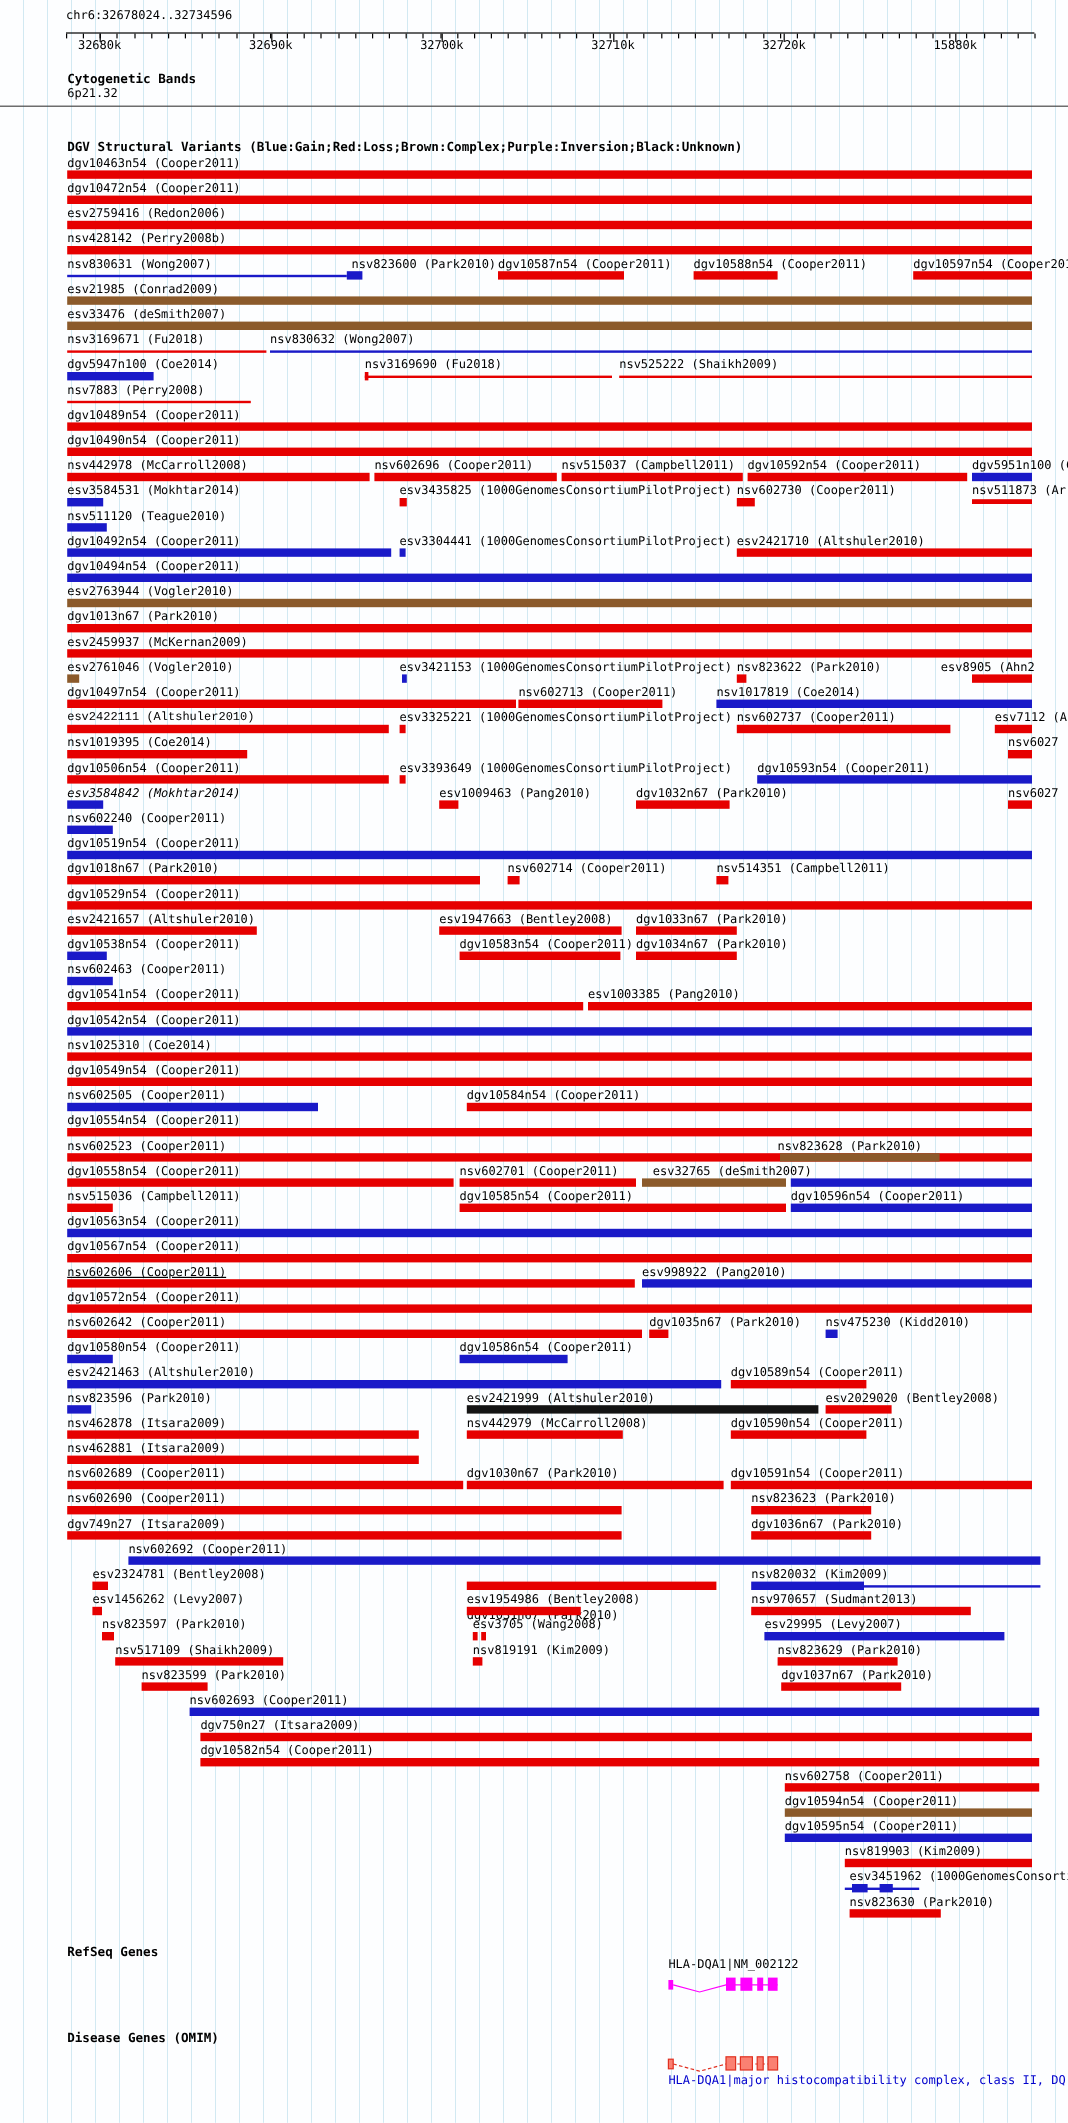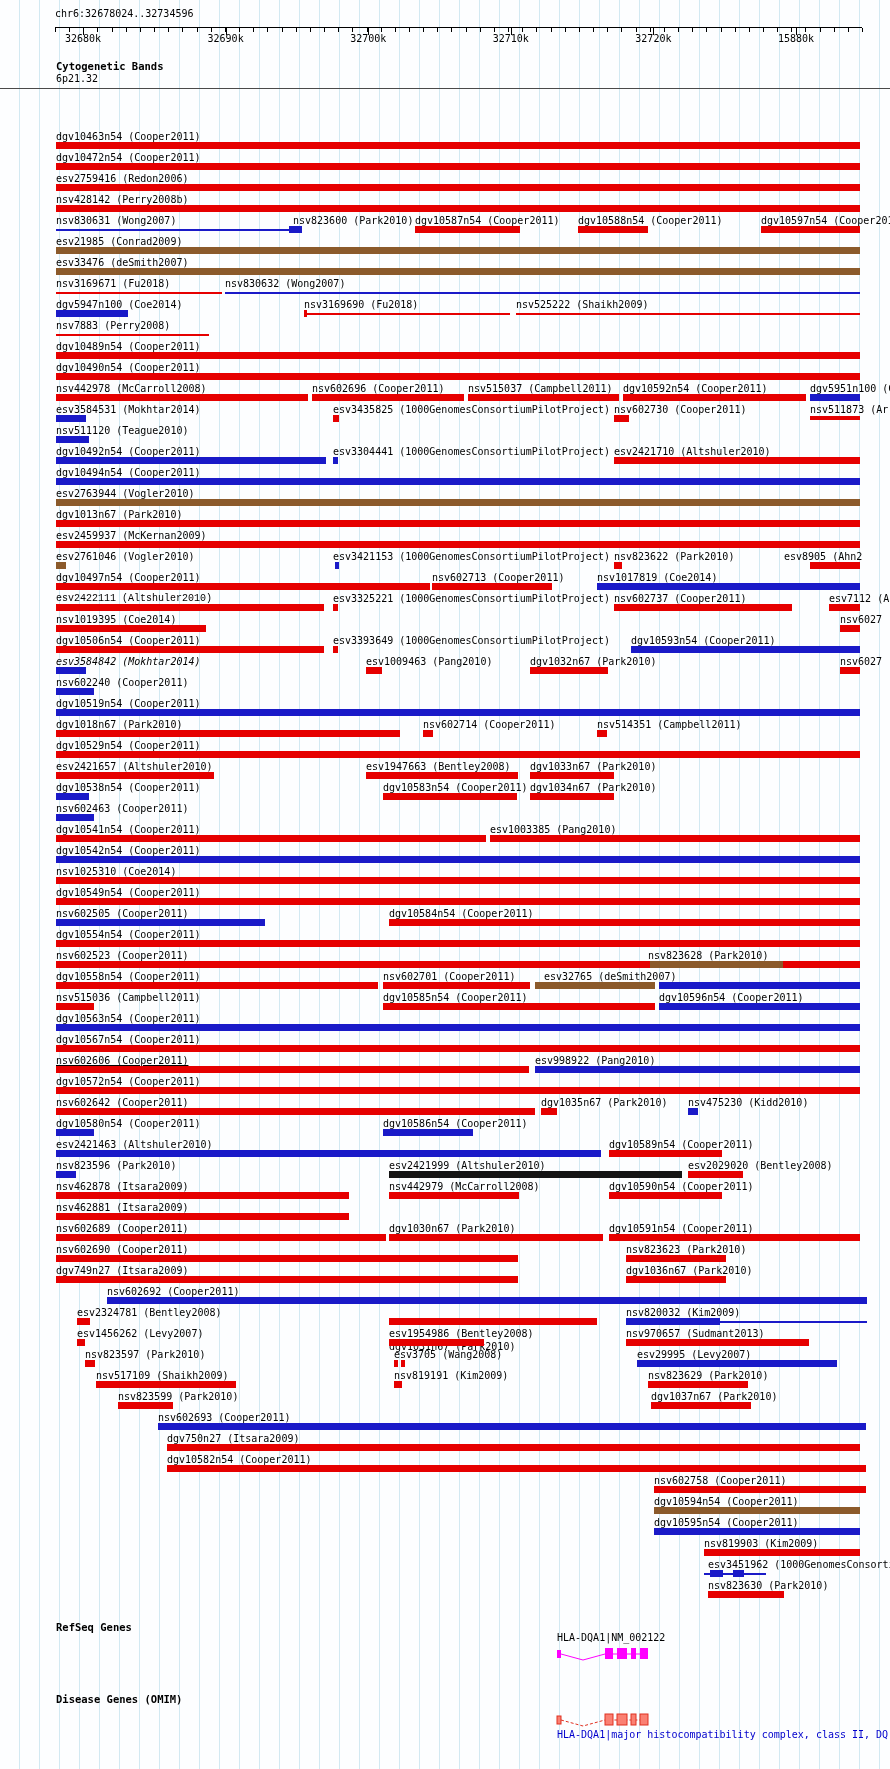--- a/index.html
+++ b/index.html
@@ -103,20 +103,21 @@
       <div class="tick major" style="left: 653.4px;"></div>
       <div class="ticklabel" style="left: 631.4px;">32720k</div>
       <div class="tick major" style="left: 796px;"></div>
       <div class="ticklabel" style="left: 774px;">15880k</div>
     </div>
 
   <div class="hdr" style="left:56px;top:60px">Cytogenetic Bands</div>
   <div class="vlabel" style="left:56px;top:73px">6p21.32</div>
   <div id="cyto-line"></div>
 
+  <div class="hdr" style="left:56px;top:117px">DGV Structural Variants (Blue:Gain;Red:Loss;Brown:Complex;Purple:Inversion;Black:Unknown)</div>
   <div id="dgv-track">
       <div class="vlabel" style="left: 56px; top: 131px;">dgv10463n54 (Cooper2011)</div>
       <div class="vbar" style="left: 56px; top: 142px; width: 804px; height: 7px; background: rgb(230, 0, 0);"></div>
       <div class="vlabel" style="left: 56px; top: 152px;">dgv10472n54 (Cooper2011)</div>
       <div class="vbar" style="left: 56px; top: 163px; width: 804px; height: 7px; background: rgb(230, 0, 0);"></div>
       <div class="vlabel" style="left: 56px; top: 173px;">esv2759416 (Redon2006)</div>
       <div class="vbar" style="left: 56px; top: 184px; width: 804px; height: 7px; background: rgb(230, 0, 0);"></div>
       <div class="vlabel" style="left: 56px; top: 194px;">nsv428142 (Perry2008b)</div>
       <div class="vbar" style="left: 56px; top: 205px; width: 804px; height: 7px; background: rgb(230, 0, 0);"></div>
       <div class="vlabel" style="left: 56px; top: 215px;">nsv830631 (Wong2007)</div>

